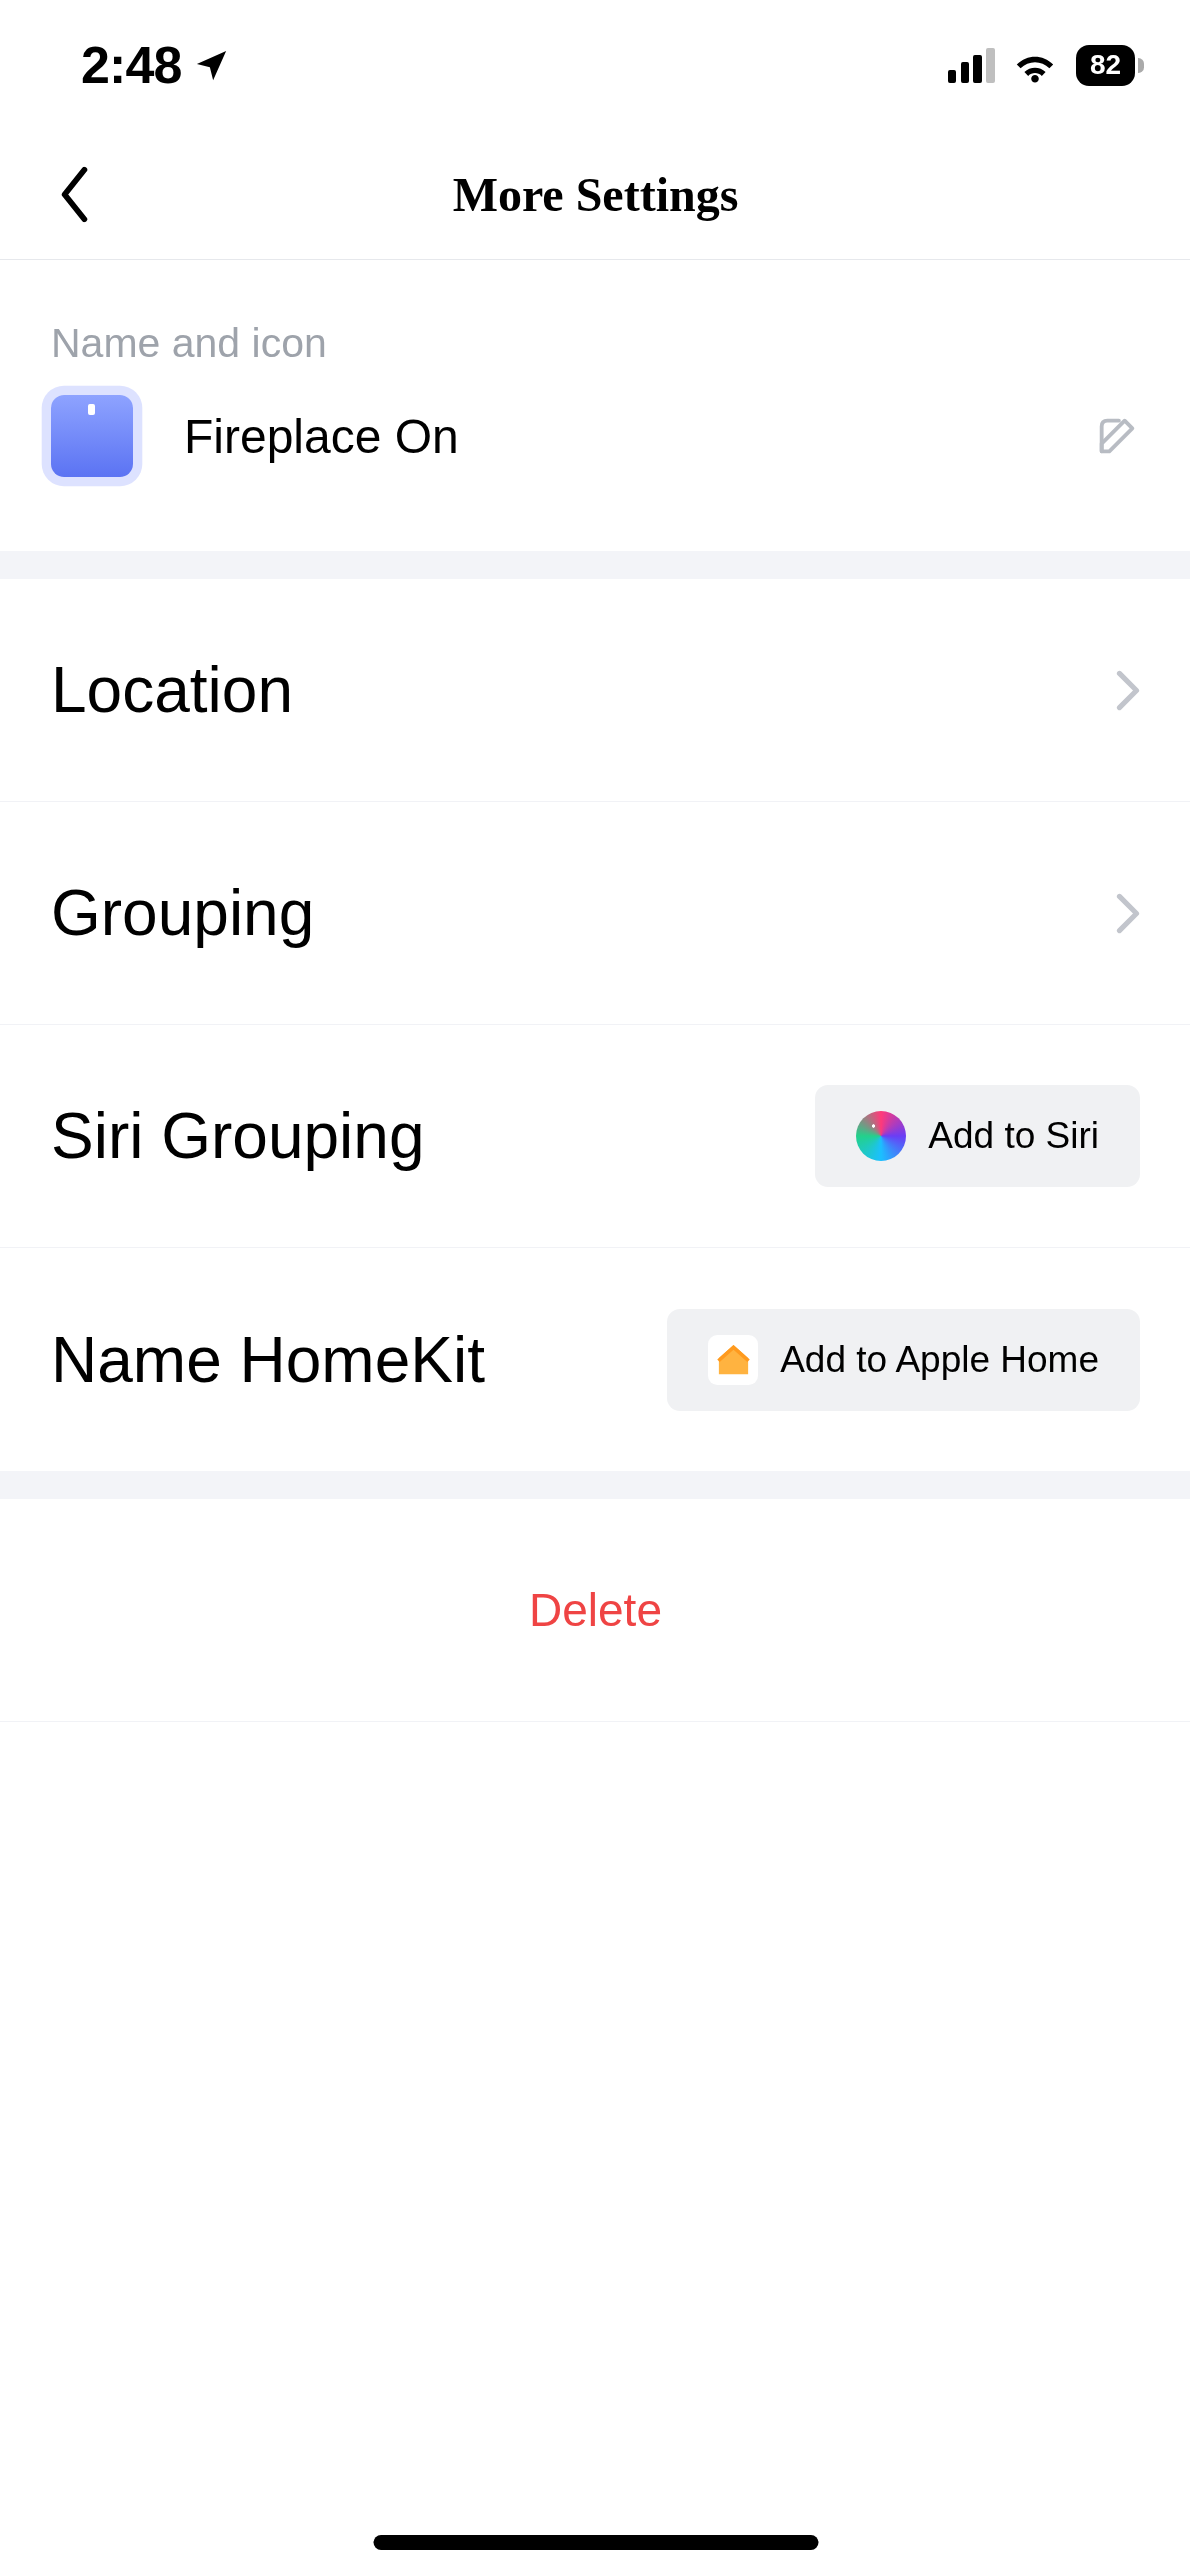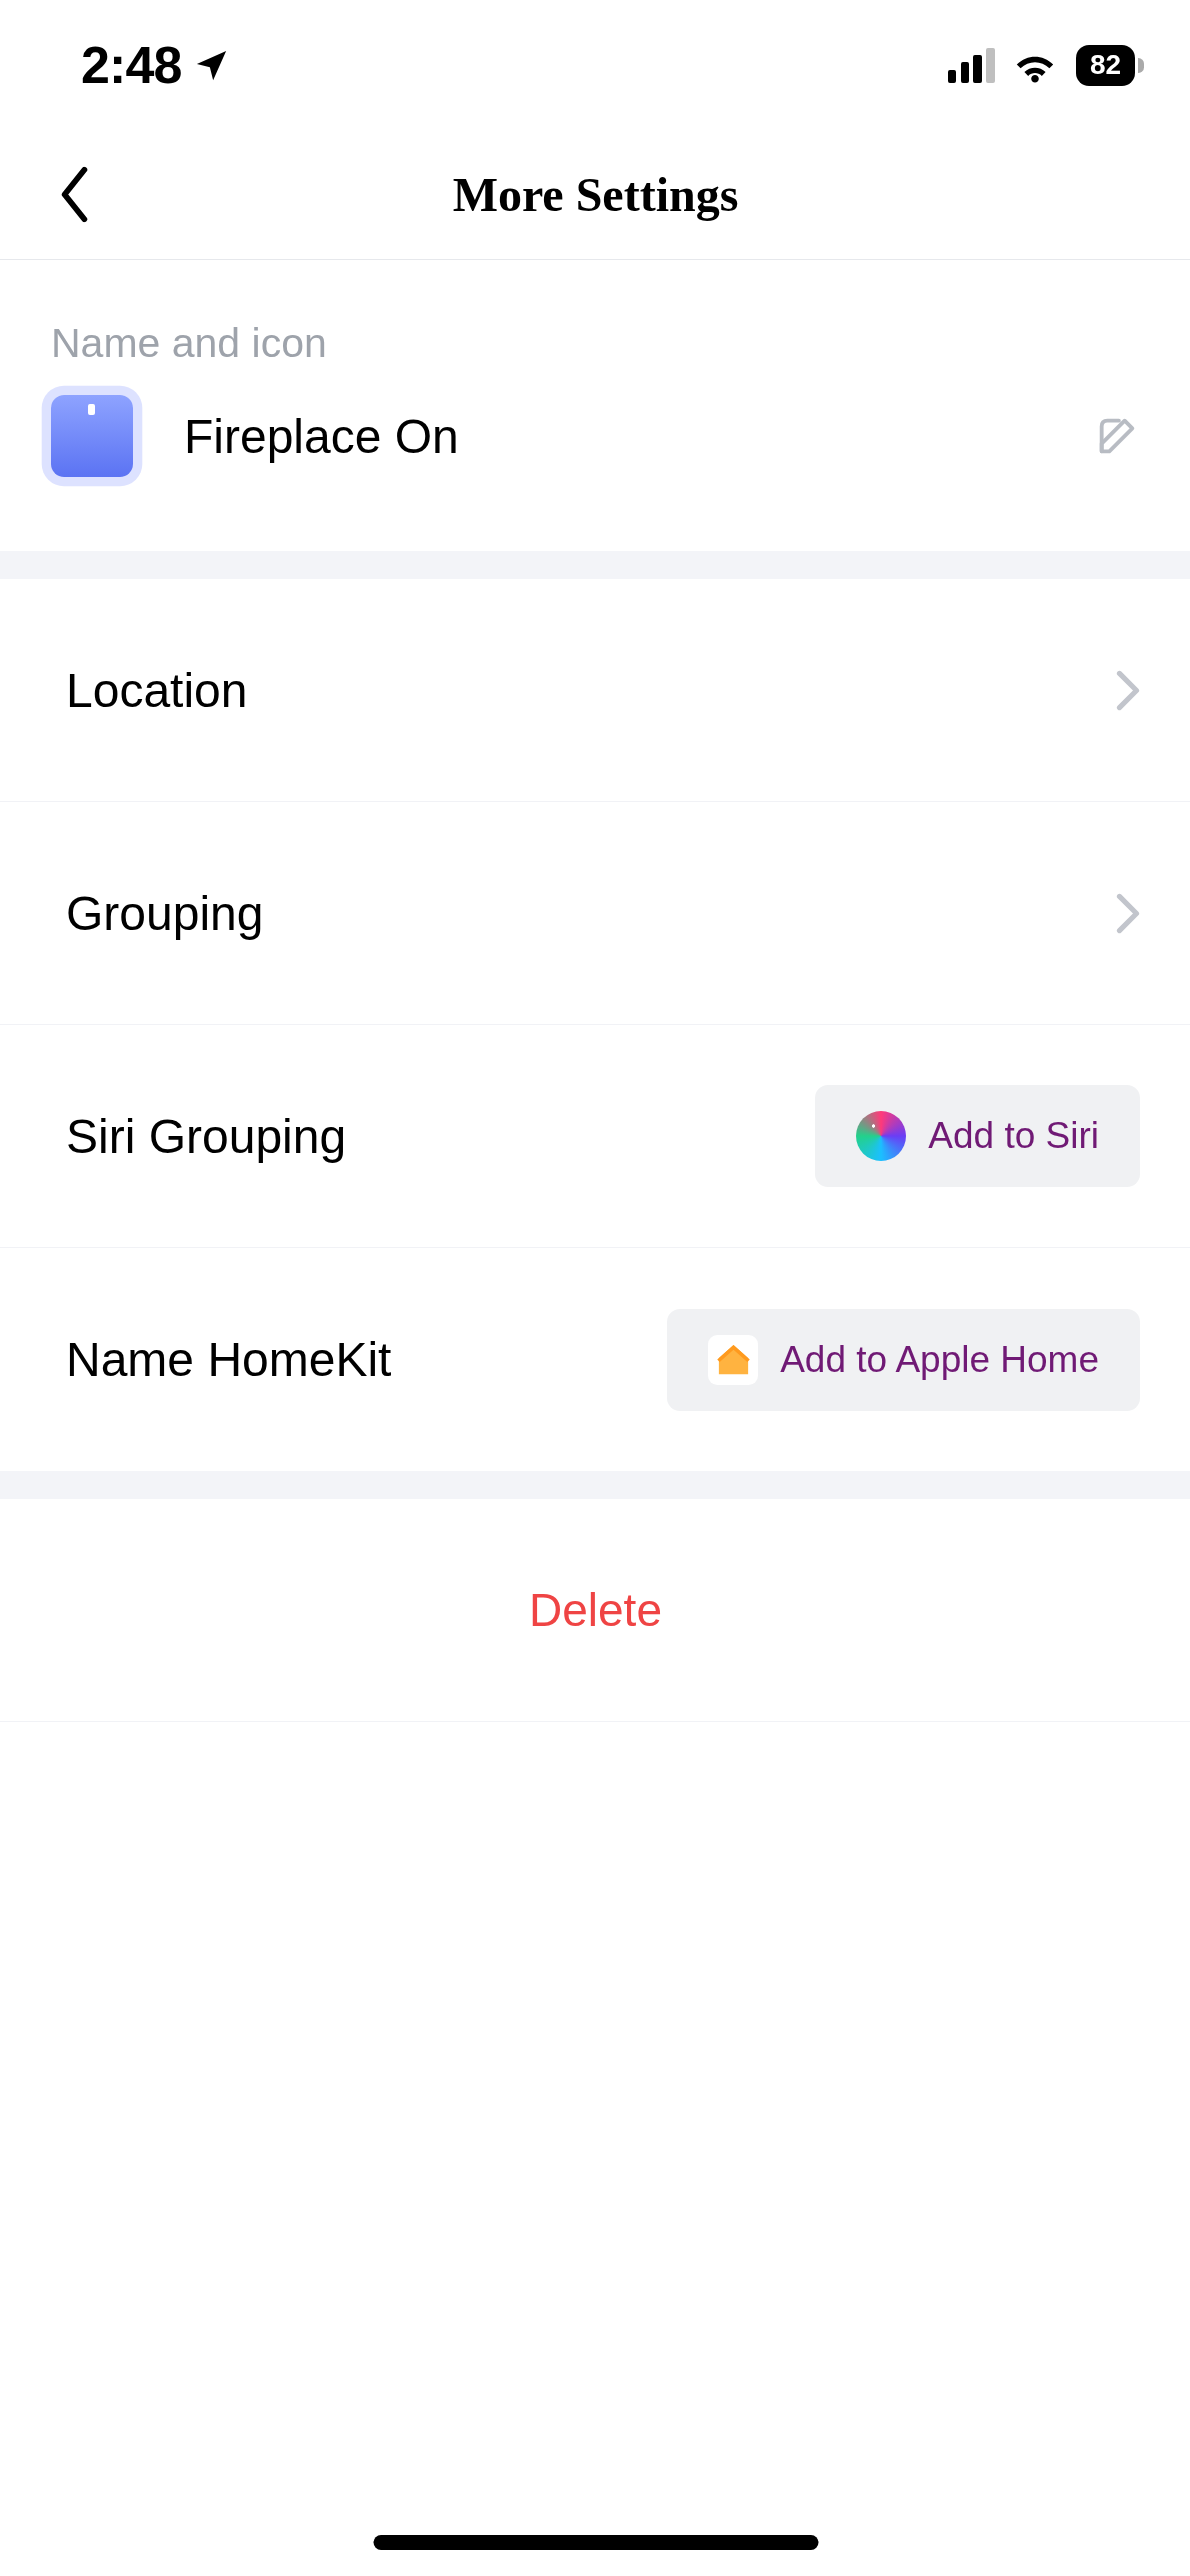--- a/index.html
+++ b/index.html
@@ -25,32 +25,32 @@
   .navbar-title { font-size:48px; font-weight:700; }
   .back-btn { position:absolute; left:42px; top:50%; transform:translateY(-50%); width:65px; height:65px; display:flex; align-items:center; justify-content:center; }
 
   
   .content { position:absolute; top:260px; left:0; right:0; }
 
   .section { background:#fff; }
   .section-header { font-size:41px; color:#9ea3ab; padding: 60px 51px 28px; }
 
   .row { display:flex; align-items:center; justify-content:space-between; padding: 0 51px; min-height: 223px; border-top:0; }
-  .row .label { font-size: 48px; margin-left: 15px; }
+  .row .label { font-size: 64px; }
   .row.with-border { border-bottom:0.9px solid #f1f2f6; }
 
   .name-row { padding-bottom: 74px; min-height: unset; }
   .name-left { display:flex; align-items:center; gap: 51px; }
   .device-icon { width:82px; height:82px; border-radius:13px; background: linear-gradient(180deg,#8ea3ff 0%, #5b73f3 100%); box-shadow: 0 0 0 9.3px rgba(120,140,255,0.25); position:relative; }
   .device-icon:before { content:""; position:absolute; left:37px; top:9.3px; width:7.4px; height:11px; background:#fff; border-radius:1.9px; }
   .device-name { font-size: 48px; font-weight: 400; }
 
   .section-gap { height: 28px; background:#f3f4f8; }
 
-  .pill-btn { background:#f0f1f3; border-radius:13px; display:flex; align-items:center; gap:22px; padding: 26px 41px; font-size:37px; color:#701a75; }
+  .pill-btn { background:#f0f1f3; border-radius:13px; display:flex; align-items:center; gap:22px; padding: 26px 41px; font-size:37px; color:#000000; }
   .pill-btn .siri-icon { width:50px; height:50px; border-radius:50%; background: radial-gradient(circle at 35% 30%, #fff 0%, #fff 3%, transparent 4%), conic-gradient(#ff3a7a 0deg, #6a3df5 90deg, #1bc0ff 180deg, #23d18b 270deg, #ff3a7a 360deg); position:relative; overflow:hidden; }
   .pill-btn .home-icon { width:50px; height:50px; background:#fff; display:flex; align-items:center; justify-content:center; border-radius:9.3px; }
   .home-icon svg { display:block; }
 
   .delete-row { text-align:center; min-height: 223px; display:flex; align-items:center; justify-content:center; border-bottom:0.9px solid #f1f2f6; }
   .delete-text { font-size:46px; color:#ef4444; }
 
   .home-indicator { position:absolute; bottom:26px; left:50%; transform:translateX(-50%); width:445px; height:15px; background:#000; border-radius:18.5px; }
 
   

